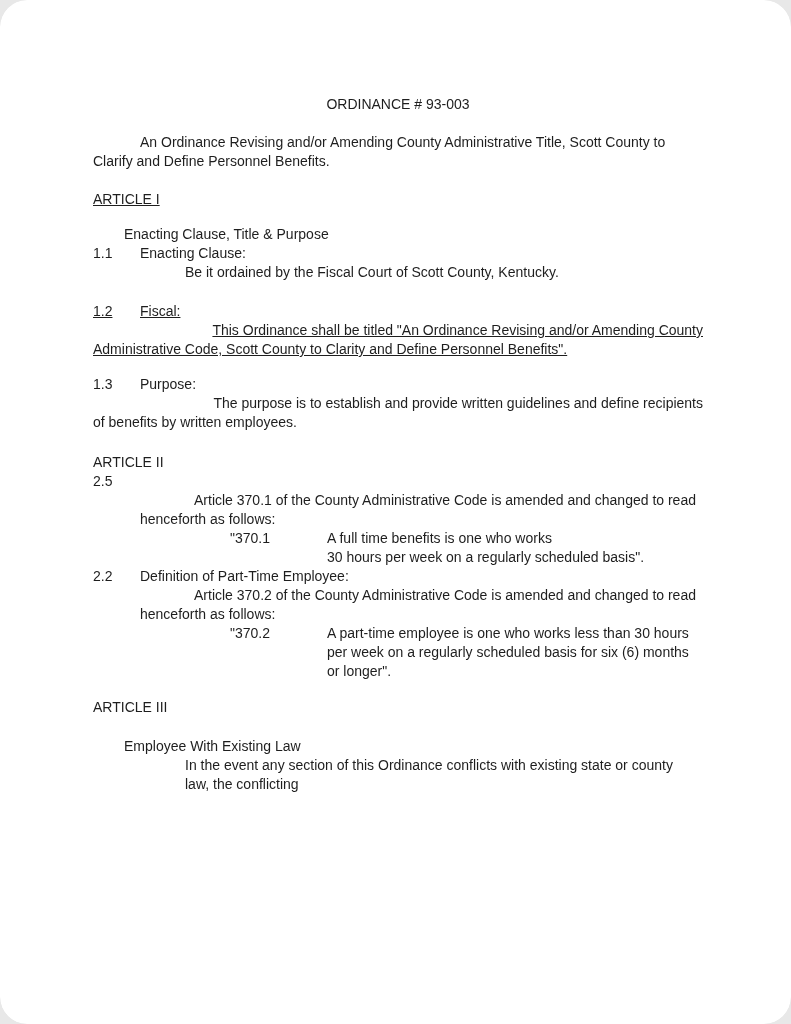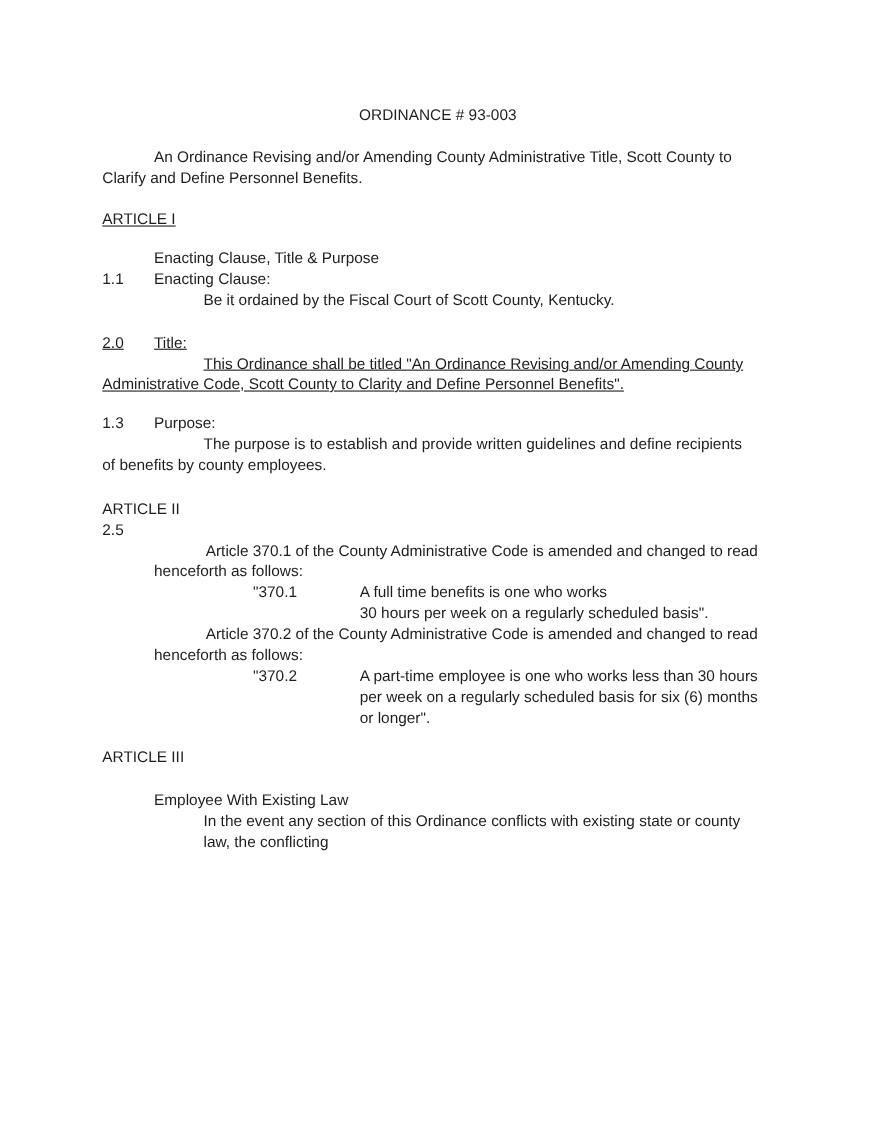--- a/index.html
+++ b/index.html
@@ -1,43 +1,43 @@
 <!DOCTYPE html>
 <html><head>
 <meta charset="utf-8">
 <style>
-  * { margin: 0; padding: 0; box-sizing: border-box; }
+  * { margin: 0; padding: 0; box-sizing: border-box; border-radius: 27px; }
   html, body { background: #e8e8e8; }
   .page {
     width: 791px;
     height: 1024px;
     margin: 0 auto;
     background: #ffffff;
     color: #1e1e1e;
     font-family: "Liberation Sans", "DejaVu Sans", sans-serif;
     font-size: 14px;
     line-height: 19px;
     padding: 95px 88px 0 93px;
     overflow: hidden;
   }
   .doc-title { text-align: center; margin-bottom: 19px; }
   .mb19 { margin-bottom: 19px; }
   .mb16 { margin-bottom: 16px; text-decoration: underline; }
   .mb17 { margin-bottom: 17px; }
   .mb20 { margin-bottom: 20px; }
   .mb21 { margin-bottom: 21px; }
-  .ind-47 { margin-left: 47px; }
+  .ind-47 { margin-left: 31px; }
   .ind-92 { margin-left: 92px; }
   
   .para-first47 > .line:first-child { text-indent: 47px; }
   
-  .para-first92 > .line:first-child { text-indent: 92px; }
+  .para-first92 > .line:first-child { text-indent: 92px; text-align: right; }
   
   .para-47-first47 { margin-left: 47px; }
-  .para-47-first47 > .line:first-child { text-indent: 47px; }
+  .para-47-first47 > .line:first-child { text-indent: 47px; text-align: center; }
   .sec-row { display: flex; }
   .sec-num { width: 47px; flex-shrink: 0; }
   .clause-row { display: flex; margin-left: 137px; }
   .clause-num { width: 97px; flex-shrink: 0; }
   .clause-text { flex: 1; }
 </style>
 </head>
 <body>
 
 <div class="page">
@@ -55,37 +55,37 @@
     <div class="ind-47">Enacting Clause, Title &amp; Purpose</div>
     <div class="sec-row">
       <span class="sec-num">1.1</span>
       <span class="sec-label">Enacting Clause:</span>
     </div>
     <div class="ind-92">Be it ordained by the Fiscal Court of Scott County, Kentucky.</div>
   </div>
 
   <div class="block mb16">
     <div class="sec-row">
-      <span class="sec-num">2.0</span>
-      <span class="sec-label">Title:</span>
+      <span class="sec-num">1.2</span>
+      <span class="sec-label">Fiscal:</span>
     </div>
     <div class="para-first92">
         <div class="line">This Ordinance shall be titled "An Ordinance Revising and/or Amending County</div>
         <div class="line">Administrative Code, Scott County to Clarity and Define Personnel Benefits".</div>
       </div>
   </div>
 
   <div class="block mb21">
     <div class="sec-row">
       <span class="sec-num">1.3</span>
       <span class="sec-label">Purpose:</span>
     </div>
     <div class="para-first92">
         <div class="line">The purpose is to establish and provide written guidelines and define recipients</div>
-        <div class="line">of benefits by county employees.</div>
+        <div class="line">of benefits by written employees.</div>
       </div>
   </div>
 
   <div class="article-heading">ARTICLE II</div>
 
   <div class="block">
     <div class="sec-row">
       <span class="sec-num">2.5</span>
     </div>
     <div class="para-47-first47">
@@ -95,20 +95,24 @@
     <div class="clause-row">
       <span class="clause-num">"370.1</span>
       <span class="clause-text">
           <div class="line">A full time benefits is one who works</div>
           <div class="line">30 hours per week on a regularly scheduled basis".</div>
         </span>
     </div>
   </div>
 
   <div class="block mb17">
+    <div class="sec-row">
+      <span class="sec-num">2.2</span>
+      <span class="sec-label">Definition of Part-Time Employee:</span>
+    </div>
     <div class="para-47-first47">
         <div class="line">Article 370.2 of the County Administrative Code is amended and changed to read</div>
         <div class="line">henceforth as follows:</div>
       </div>
     <div class="clause-row">
       <span class="clause-num">"370.2</span>
       <span class="clause-text">
           <div class="line">A part-time employee is one who works less than 30 hours</div>
           <div class="line">per week on a regularly scheduled basis for six (6) months</div>
           <div class="line">or longer".</div>

